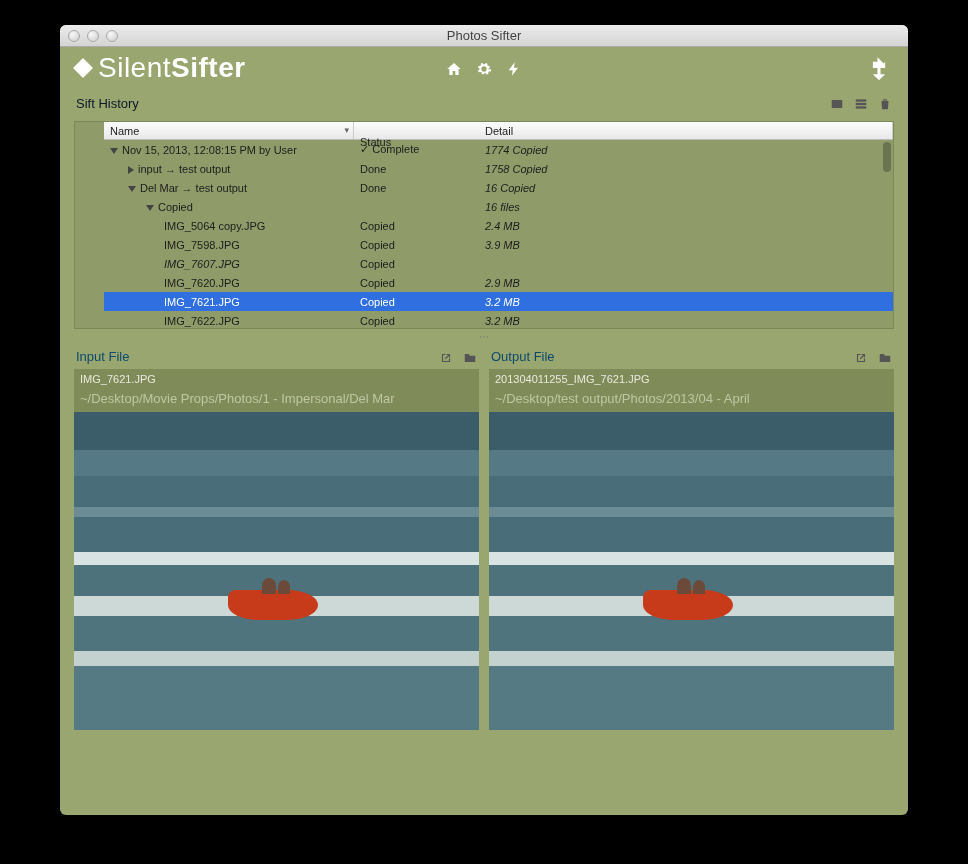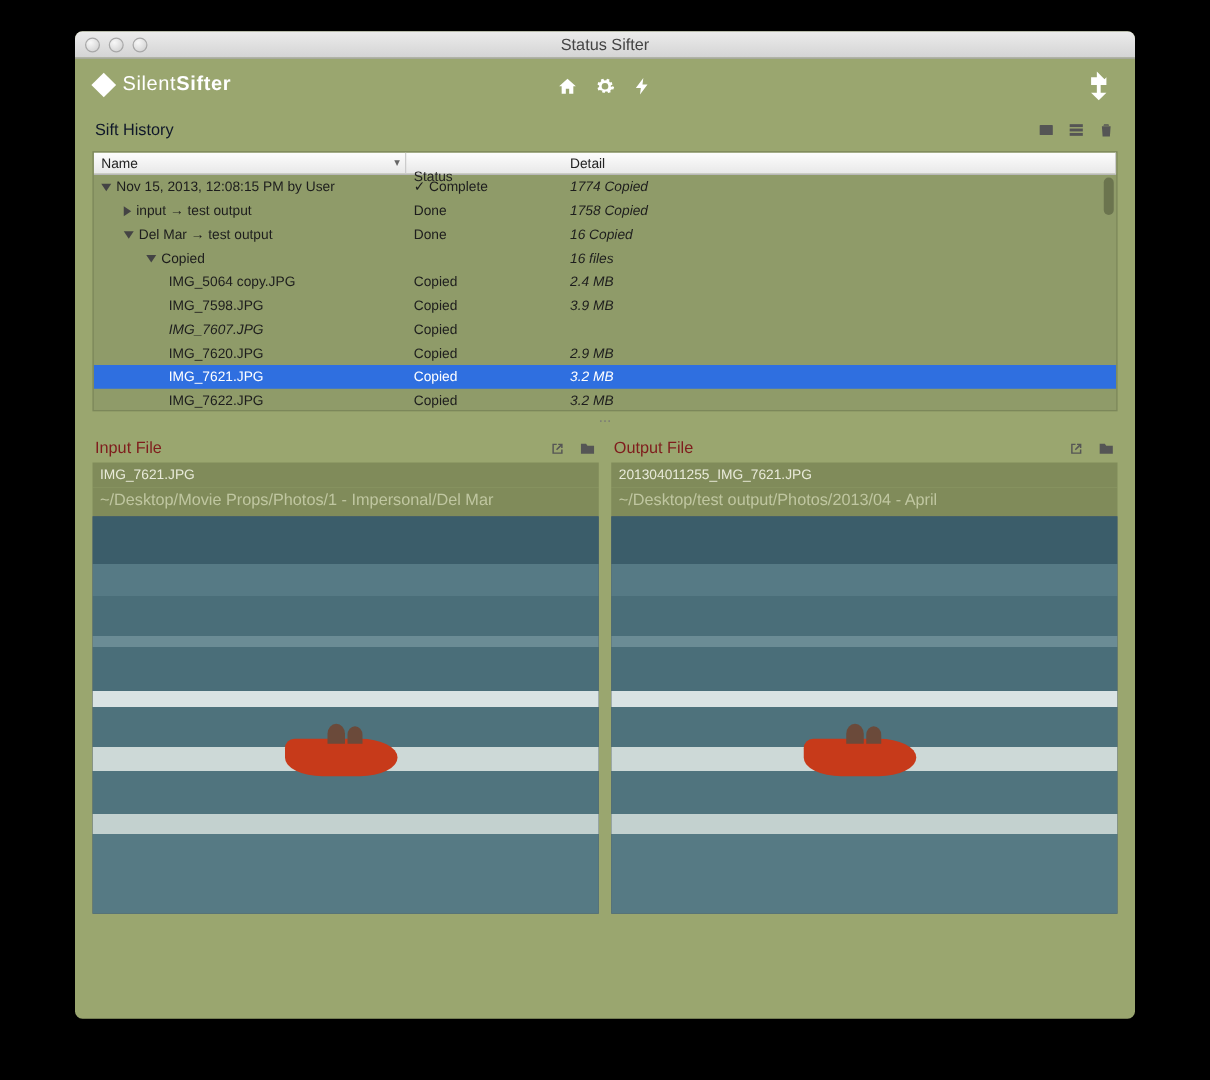--- a/index.html
+++ b/index.html
@@ -52,21 +52,21 @@
     height: 42px;
     display: flex;
     align-items: center;
     padding: 0 16px;
     color: #fff;
     position: relative;
   }
   .logo-diamond {
     width: 14px; height: 14px; background: #fff; transform: rotate(45deg); margin-right: 8px;
   }
-  .app-name { font-size: 16px; font-weight: 300; letter-spacing: 0.5px; }
+  .app-name { font-size: 28px; font-weight: 300; letter-spacing: 0.5px; }
   .app-name b { font-weight: 600; }
   .header-icons {
     position: absolute; left: 50%; transform: translateX(-50%);
     display: flex; gap: 14px; align-items: center;
   }
   .header-right {
     margin-left: auto;
   }
   .hicon { color: #fff; font-size: 18px; cursor: pointer; }
   .section-row {
@@ -76,20 +76,21 @@
   }
   .section-row .spacer { flex: 1; }
   .small-icon { color: #555; font-size: 14px; margin-left: 10px; cursor: pointer; }
   .table-wrap {
     margin: 6px 14px 0 14px;
     background: #8f9b69;
     border: 1px solid #7c875a;
     height: 208px;
     position: relative;
     overflow: hidden;
+    padding-left: 29px;
   }
   .thead {
     display: flex;
     height: 18px;
     background: linear-gradient(#fdfdfd, #e8e8e8);
     border-bottom: 1px solid #b9b9b9;
     font-size: 11px;
     color: #222;
   }
   .th {
@@ -130,21 +131,21 @@
   }
   .preview-row {
     display: flex; gap: 10px;
     padding: 0 14px 14px 14px;
   }
   .preview-pane {
     flex: 1;
     display: flex; flex-direction: column;
   }
   .pane-header {
-    display: flex; align-items: center; font-size: 13px; color: #7f1d1d;
+    display: flex; align-items: center; font-size: 13px; color: #0c4a6e;
     padding: 4px 2px;
   }
   .pane-header .spacer { flex: 1; }
   .file-name-bar {
     background: #808b5a; color: #e8ead9; font-size: 11px;
     padding: 4px 6px;
   }
   .file-path-bar {
     background: #808b5a; color: #bfc6a0; font-size: 13px;
     padding: 2px 6px 6px 6px;
@@ -187,21 +188,21 @@
 <body>
 
 <div class="window">
 
   <div class="titlebar">
     <div class="traffic">
       <div class="tl-btn"></div>
       <div class="tl-btn"></div>
       <div class="tl-btn"></div>
     </div>
-    <div class="title">Status Sifter</div>
+    <div class="title">Photos Sifter</div>
   </div>
 
   <div class="app-header">
     <div class="logo-diamond"></div>
     <div class="app-name">
       <span>Silent</span><b>Sifter</b>
     </div>
     <div class="header-icons">
       <span class="hicon">
         <svg class="icon" viewBox="0 0 24 24">

